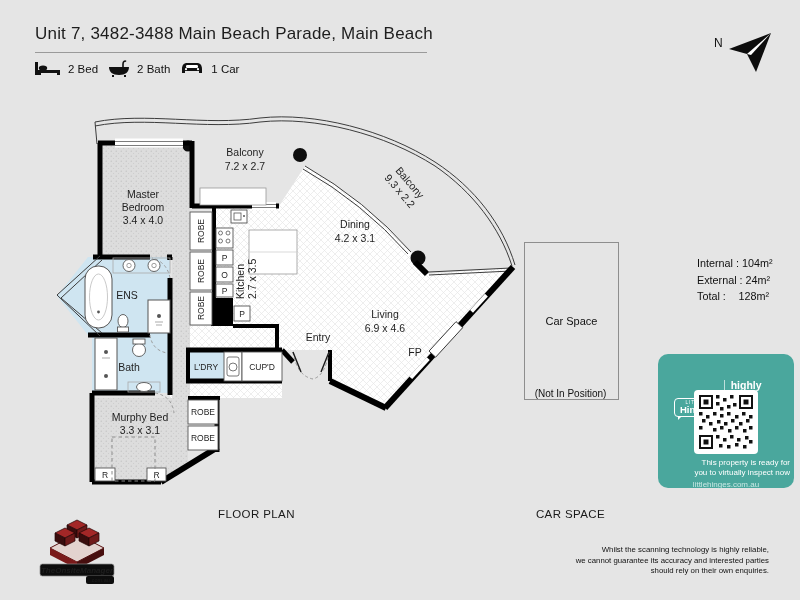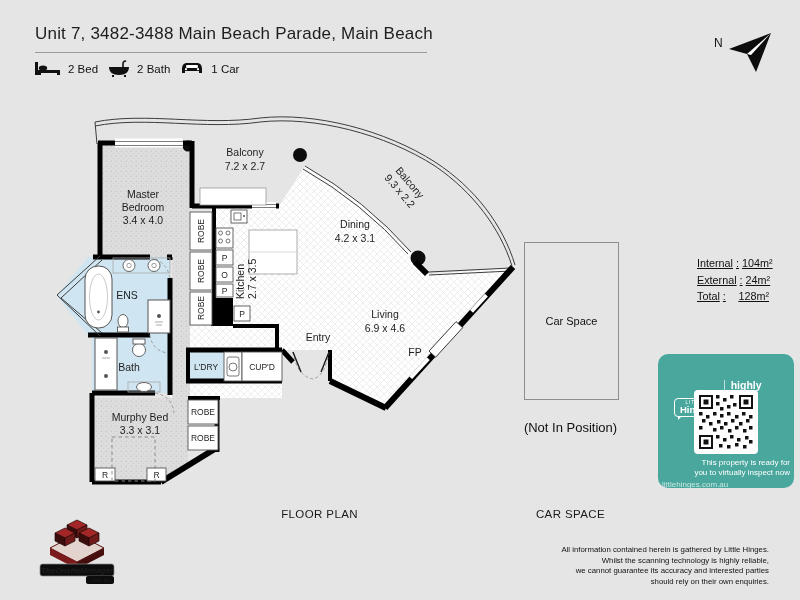--- a/index.html
+++ b/index.html
@@ -12,42 +12,42 @@
   .feat{display:flex;align-items:center;margin-right:10px;}
   .feat svg{margin-right:7px;}
   #north{left:714px;top:30px;display:flex;align-items:flex-start;}
   #north .n{font-size:12px;color:#111;margin-top:6px;margin-right:2px;}
   #plan-svg{left:55px;top:100px;}
   svg text{font-family:"Liberation Sans",sans-serif;fill:#1e1e1e;}
   .roomname{font-size:10.5px;}
   .smlbl{font-size:8.5px;}
   #car-space{left:524px;top:242px;width:93px;height:156px;border:1px solid #8e8e8e;
              display:flex;align-items:center;justify-content:center;font-size:11px;color:#111;}
-  #car-note{left:500px;top:420px;width:141px;text-align:center;font-size:13px;color:#111;}
+  #car-note{left:500px;top:388px;width:141px;text-align:center;font-size:10px;color:#111;}
   #areas{left:697px;top:255px;width:72px;font-size:10.8px;color:#111;}
-  #areas .row{display:flex;line-height:16.5px;text-decoration:underline;}
+  #areas .row{display:flex;line-height:16.5px;}
   #areas .sep{margin:0 3px;}
   #areas .val{margin-left:auto;}
-  #caption-floorplan{left:218px;top:508px;width:140px;text-align:right;font-size:11.5px;color:#1a1a1a;letter-spacing:.4px;}
+  #caption-floorplan{left:218px;top:508px;width:140px;text-align:left;font-size:11.5px;color:#1a1a1a;letter-spacing:.4px;}
   #caption-carspace{left:500px;top:508px;width:141px;text-align:center;font-size:11.5px;color:#1a1a1a;letter-spacing:.4px;}
   #badge{left:658px;top:354px;width:136px;height:134px;border-radius:10px;background:#4aa79d;}
   #badge .logo-row{position:absolute;left:16px;top:10px;display:flex;align-items:center;color:#fff;}
   #badge .bubble{border:1.4px solid #fff;border-radius:4px;padding:2px 5px 1px 5px;position:relative;margin-right:6px;margin-top:34px;}
   #badge .bubble:after{content:"";position:absolute;left:3px;bottom:-4px;width:0;height:0;
       border-left:4px solid #fff;border-bottom:4px solid transparent;}
   #badge .little{display:block;font-size:4.5px;letter-spacing:1px;text-align:center;line-height:4px;}
   #badge .hinges{display:block;font-size:9.5px;font-weight:bold;line-height:10px;}
   #badge .vt{border-left:1px solid #bfe0dc;padding-left:6px;}
   #badge .virtual{font-size:10.5px;font-weight:bold;line-height:11px;}
   #badge .tours{font-size:10.5px;color:#d6ecea;line-height:11px;}
   #badge .qr-wrap{position:absolute;left:36px;top:36px;width:64px;height:64px;background:#fff;border-radius:4px;
       display:flex;align-items:center;justify-content:center;}
   #badge .cap{position:absolute;left:4px;top:104px;width:128px;text-align:right;
       font-size:8px;line-height:10px;color:#fff;}
-  #badge .url{position:absolute;left:4px;top:126px;width:128px;text-align:left;font-size:8px;color:#c9e8e4;}
+  #badge .url{position:absolute;left:4px;top:126px;width:128px;text-align:center;font-size:8px;color:#c9e8e4;}
   #disclaimer{right:31px;top:545px;text-align:right;font-size:7.8px;line-height:10.5px;color:#111;}
   #watermark{left:38px;top:518px;}
 </style>
 </head>
 <body>
 
 <div id="page">
 
   <div class="abs" id="title">Unit 7, 3482-3488 Main Beach Parade, Main Beach</div>
   <div class="abs" id="title-rule"></div>
@@ -425,19 +425,18 @@
         <polygon points="61,15 51,20 51,28 61,23" fill="#701a1a"></polygon>
       </g>
       <rect x="2" y="46" width="74" height="12" rx="2.5" fill="#0d0d0d" stroke="#8a8a8a" stroke-width="0.7"></rect>
       <text x="39" y="55" text-anchor="middle" font-size="8" font-weight="bold" font-style="italic" fill="#fff">TheOnsiteManager</text>
       <rect x="48" y="58" width="28" height="8" rx="2" fill="#0d0d0d"></rect>
       <text x="62" y="64" text-anchor="middle" font-size="5.5" fill="#ddd">.com.au</text>
     </svg>
   </div>
 
   <div class="abs" id="disclaimer">
-    <div>All information contained herein is gathered by Little Hinges.</div>
     <div>Whilst the scanning technology is highly reliable,</div>
     <div>we cannot guarantee its accuracy and interested parties</div>
     <div>should rely on their own enquiries.</div>
   </div>
 
 </div>
 
 </body></html>

